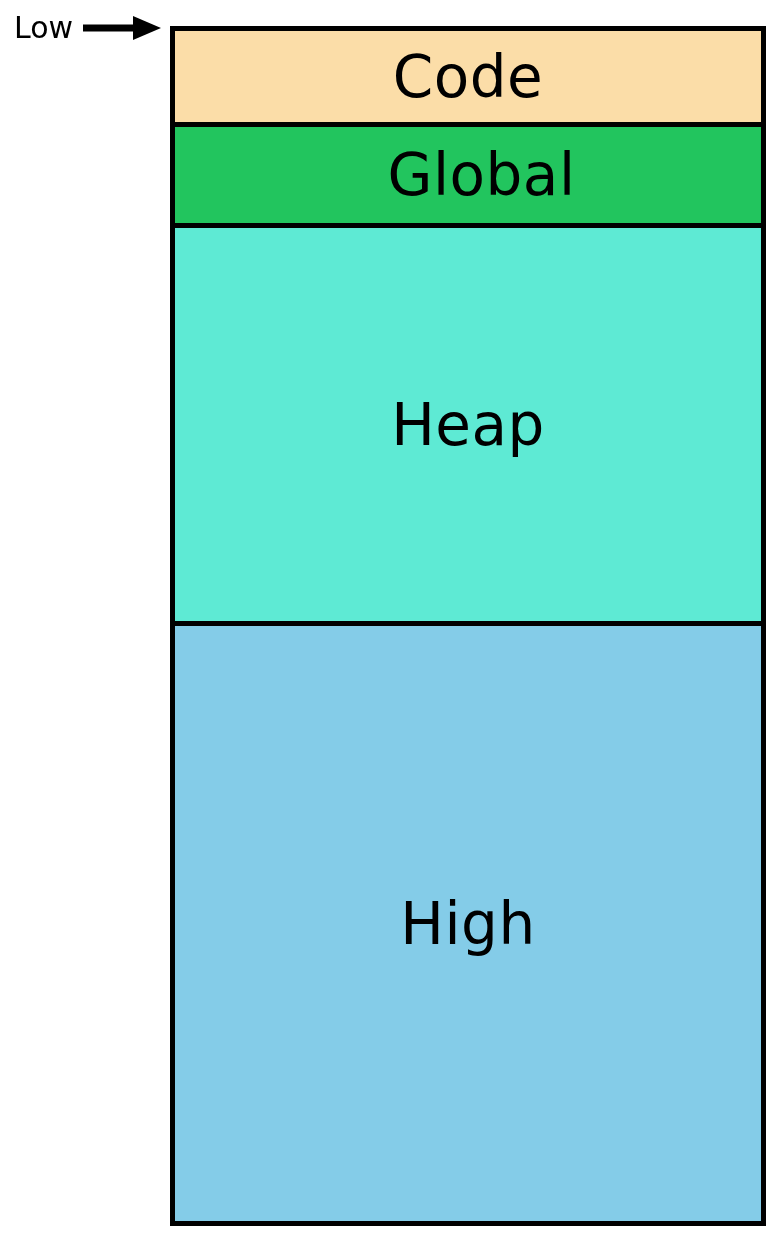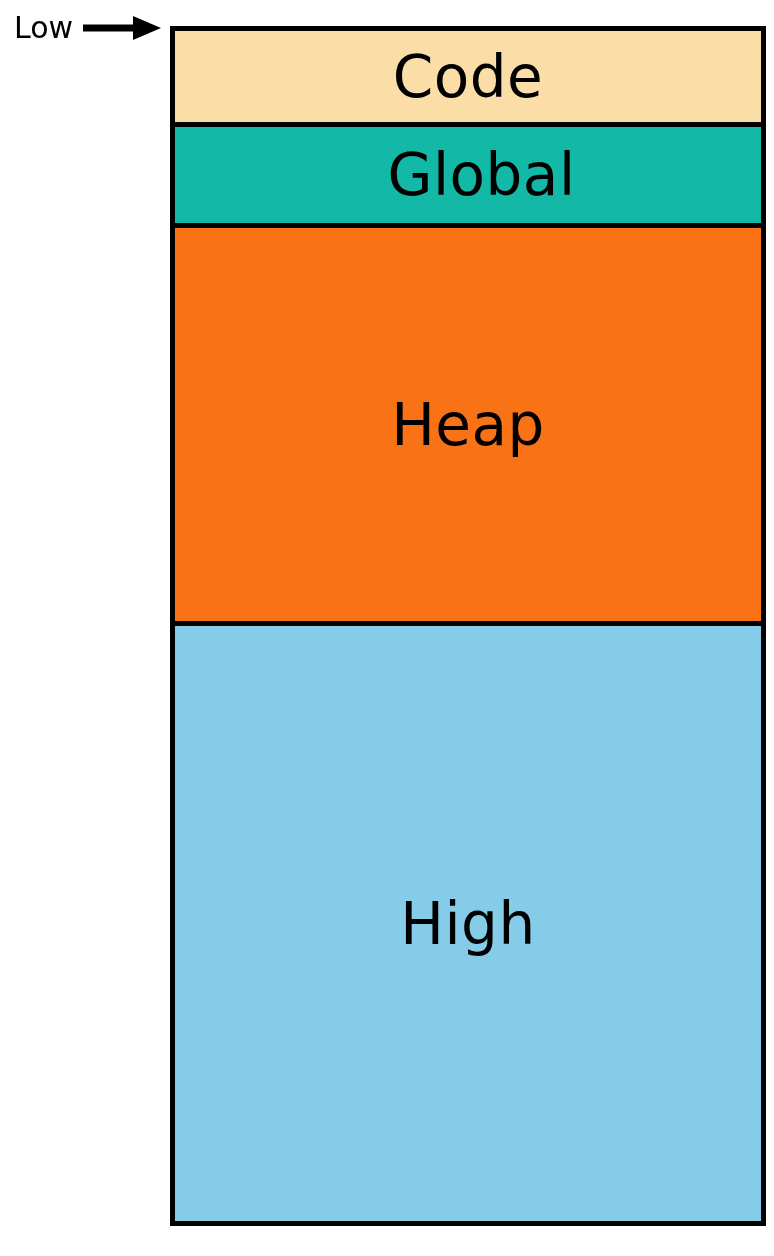--- a/index.html
+++ b/index.html
@@ -102,25 +102,25 @@
     </svg>
   </div>
 
 
   <div class="memory-column">
 
     <div class="segment" id="segment-code" style="background-color: rgb(251, 221, 168); height: 101px; flex: 0 0 auto; border-color: rgb(0, 0, 0);">
       <span class="segment-label">Code</span>
     </div>
 
-    <div class="segment" id="segment-global" style="background-color: #14b8a6; height: 106px; flex: 0 0 auto; border-color: rgb(0, 0, 0); padding-left: 27px;">
+    <div class="segment" id="segment-global" style="background-color: #22c55e; height: 106px; flex: 0 0 auto; border-color: rgb(0, 0, 0); padding-left: 27px;">
       <span class="segment-label">Global</span>
     </div>
 
-    <div class="segment" id="segment-heap" style="background-color: #f97316; height: 403px; flex: 0 0 auto; border-color: rgb(0, 0, 0);">
+    <div class="segment" id="segment-heap" style="background-color: #5eead4; height: 403px; flex: 0 0 auto; border-color: rgb(0, 0, 0);">
       <span class="segment-label">Heap</span>
     </div>
 
     <div class="segment" id="segment-stack" style="background-color: rgb(132, 204, 232); height: 605px; flex: 0 0 auto; border-color: rgb(0, 0, 0);">
       <span class="segment-label">High</span>
     </div>
 
   </div>
 
 </div>

